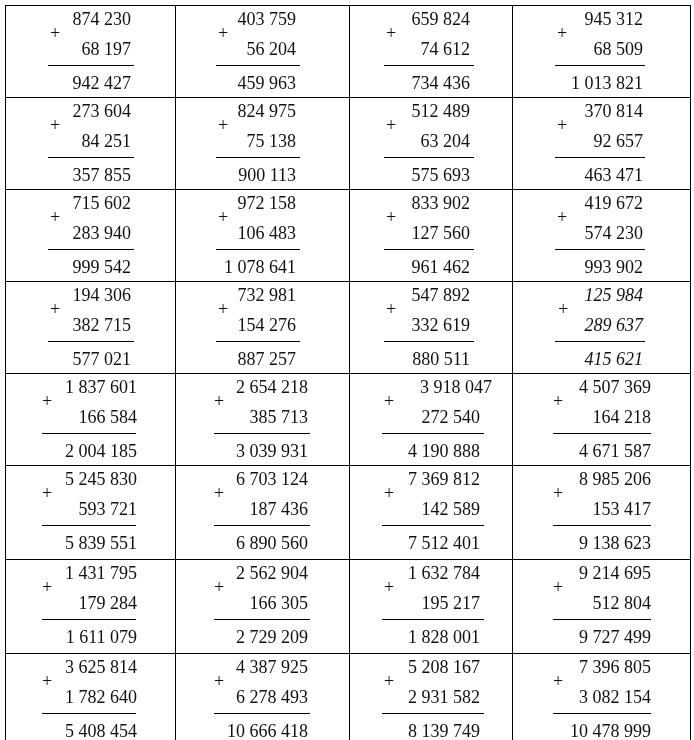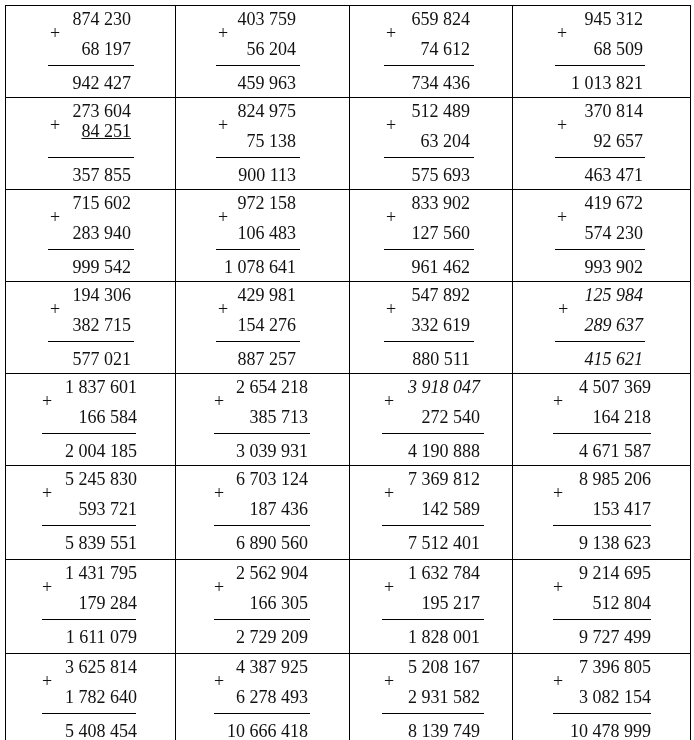--- a/index.html
+++ b/index.html
@@ -59,21 +59,21 @@
             <div class="rule" style="top: 59px; left: 42px; width: 90px;"></div>
             <span class="num" style="top: 67px; right: auto; left: 0px; width: 130px;">1 013 821</span>
           </div>
         </td>
       </tr>
       <tr style="height: 91px;">
         <td>
           <div class="cell-inner" style="height: 91px;">
             <span class="num" style="top: 3px; right: auto; left: 0px; width: 125px;">273 604</span>
             <span class="plus" style="top: 17px; left: 44px;">+</span>
-            <span class="num" style="top: 23px; right: auto; left: 0px; width: 125px; text-decoration: underline;">84 251</span>
+            <span class="num" style="top: 33px; right: auto; left: 0px; width: 125px;">84 251</span>
             <div class="rule" style="top: 59px; left: 42px; width: 86px;"></div>
             <span class="num" style="top: 67px; right: auto; left: 0px; width: 125px;">357 855</span>
           </div>
         </td>
         <td>
           <div class="cell-inner" style="height: 91px;">
             <span class="num" style="top: 3px; right: auto; left: 0px; width: 120px;">824 975</span>
             <span class="plus" style="top: 17px; left: 42px;">+</span>
             <span class="num" style="top: 33px; right: auto; left: 0px; width: 120px;">75 138</span>
             <div class="rule" style="top: 59px; left: 40px; width: 84px;"></div>
@@ -142,21 +142,21 @@
           <div class="cell-inner" style="height: 91px;">
             <span class="num" style="top: 3px; right: auto; left: 0px; width: 125px;">194 306</span>
             <span class="plus" style="top: 17px; left: 44px;">+</span>
             <span class="num" style="top: 33px; right: auto; left: 0px; width: 125px;">382 715</span>
             <div class="rule" style="top: 59px; left: 42px; width: 86px;"></div>
             <span class="num" style="top: 67px; right: auto; left: 0px; width: 125px;">577 021</span>
           </div>
         </td>
         <td>
           <div class="cell-inner" style="height: 91px;">
-            <span class="num" style="top: 3px; right: auto; left: 0px; width: 120px;">429 981</span>
+            <span class="num" style="top: 3px; right: auto; left: 0px; width: 120px;">732 981</span>
             <span class="plus" style="top: 17px; left: 42px;">+</span>
             <span class="num" style="top: 33px; right: auto; left: 0px; width: 120px;">154 276</span>
             <div class="rule" style="top: 59px; left: 40px; width: 84px;"></div>
             <span class="num" style="top: 67px; right: auto; left: 0px; width: 120px;">887 257</span>
           </div>
         </td>
         <td>
           <div class="cell-inner" style="height: 91px;">
             <span class="num" style="top: 3px; right: auto; left: 0px; width: 120px;">547 892</span>
             <span class="plus" style="top: 17px; left: 36px;">+</span>
@@ -189,21 +189,21 @@
           <div class="cell-inner" style="height: 91px;">
             <span class="num" style="top: 3px; right: auto; left: 0px; width: 132px;">2 654 218</span>
             <span class="plus" style="top: 17px; left: 38px;">+</span>
             <span class="num" style="top: 33px; right: auto; left: 0px; width: 132px;">385 713</span>
             <div class="rule" style="top: 59px; left: 38px; width: 96px;"></div>
             <span class="num" style="top: 67px; right: auto; left: 0px; width: 132px;">3 039 931</span>
           </div>
         </td>
         <td>
           <div class="cell-inner" style="height: 91px;">
-            <span class="num" style="top: 3px; right: auto; left: 0px; width: 130px; font-style: italic;">3 918 047</span>
+            <span class="num" style="top: 3px; right: auto; left: 12px; width: 130px;">3 918 047</span>
             <span class="plus" style="top: 17px; left: 34px;">+</span>
             <span class="num" style="top: 33px; right: auto; left: 0px; width: 130px;">272 540</span>
             <div class="rule" style="top: 59px; left: 32px; width: 102px;"></div>
             <span class="num" style="top: 67px; right: auto; left: 0px; width: 130px;">4 190 888</span>
           </div>
         </td>
         <td>
           <div class="cell-inner" style="height: 91px;">
             <span class="num" style="top: 3px; right: auto; left: 0px; width: 138px;">4 507 369</span>
             <span class="plus" style="top: 17px; left: 40px;">+</span>

